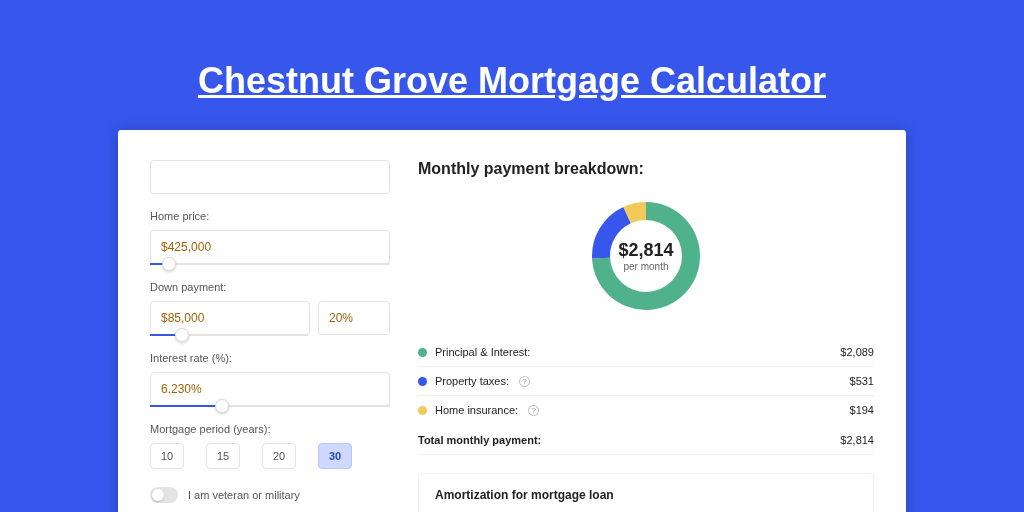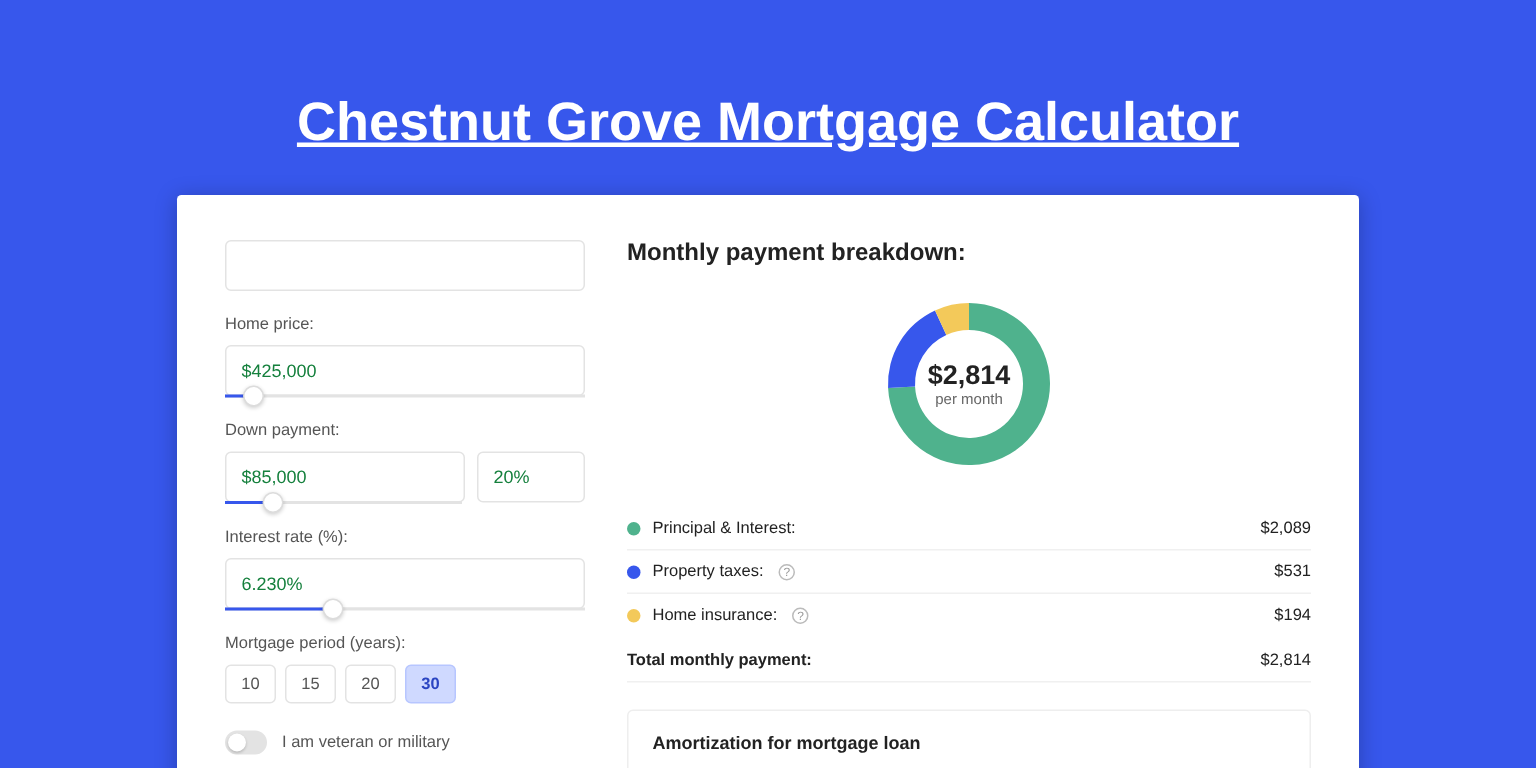--- a/index.html
+++ b/index.html
@@ -38,21 +38,21 @@
     margin-bottom: 8px;
     display: block;
   }
   .text-input {
     width: 100%;
     height: 34px;
     border: 1px solid #e3e3e3;
     border-radius: 4px;
     padding: 0 10px;
     font-size: 12px;
-    color: #15803d;
+    color: #a16207;
     background: #fff;
   }
   .field-group { margin-bottom: 16px; position: relative; }
   .slider-track {
     height: 2px;
     background: #e3e3e3;
     position: relative;
     margin-top: -1px;
   }
   .slider-fill {
@@ -66,21 +66,21 @@
     width: 14px; height: 14px;
     border-radius: 50%;
     background: #fff;
     border: 1px solid #dcdcdc;
     box-shadow: 0 1px 3px rgba(0,0,0,0.2);
     transform: translate(-50%, -50%);
   }
   .row-inputs { display: flex; gap: 8px; }
   .row-inputs .text-input:first-child { flex: 1; }
   .row-inputs .text-input:last-child { width: 72px; }
-  .period-btns { display: flex; gap: 6px; }
+  .period-btns { display: flex; gap: 22px; }
   .period-btn {
     width: 34px; height: 26px;
     border: 1px solid #e3e3e3;
     border-radius: 4px;
     background: #fff;
     font-size: 11px;
     color: #555;
     display: flex;
     align-items: center;
     justify-content: center;

